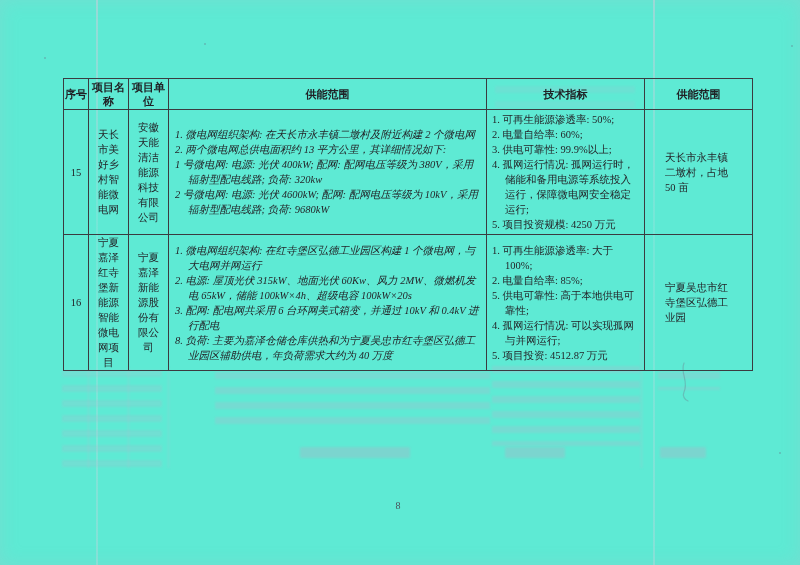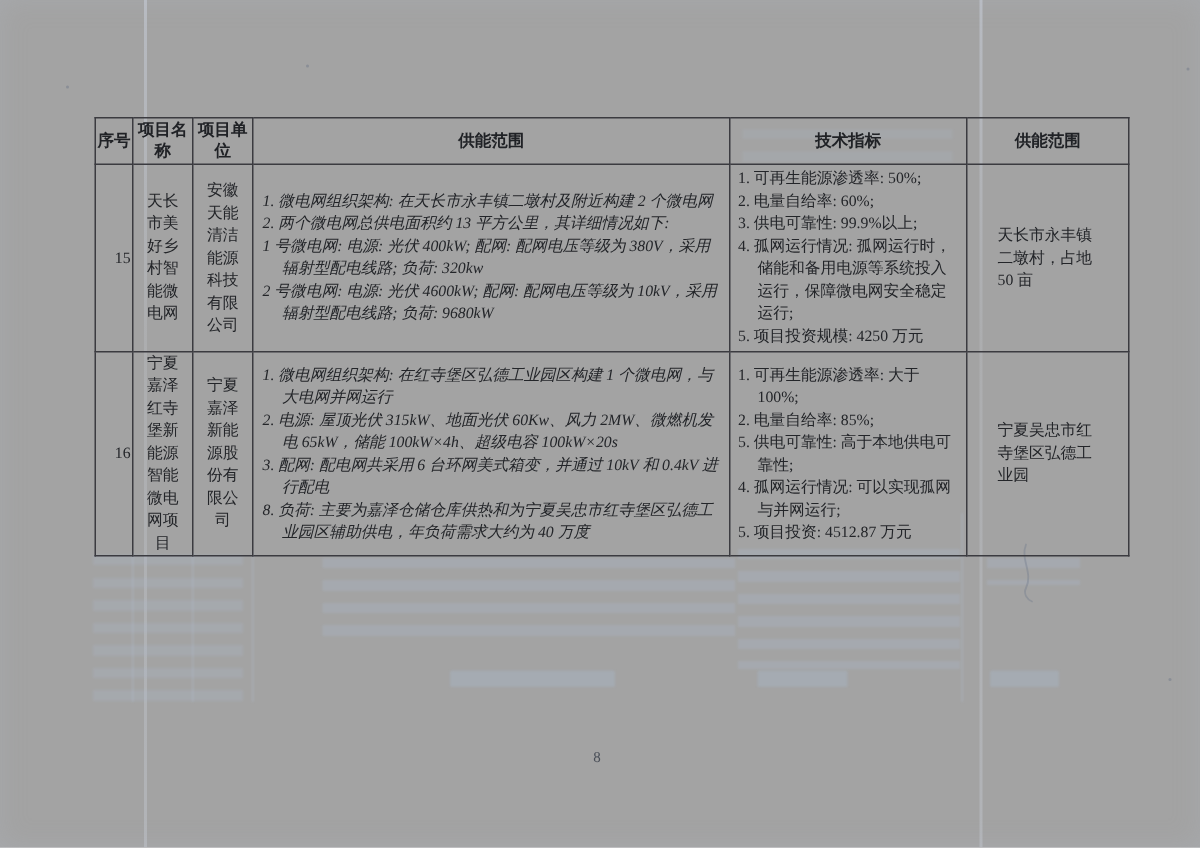--- a/index.html
+++ b/index.html
@@ -3,21 +3,21 @@
 <meta charset="utf-8">
 <style>
   html,body{margin:0;padding:0;}
   body{
     width:800px;height:565px;
     background:#eef0f2;
     font-family:"Liberation Serif", serif;
   }
   .page{
     position:relative;width:800px;height:565px;
-    background:#a3a3a3;
+    background:#5eead4;
     overflow:hidden;
     box-shadow:inset 0 0 18px rgba(180,188,200,0.25);
     color:#1f2124;
   }
   
   .fold{
     position:absolute;top:0;bottom:0;width:2px;z-index:1;
     background:linear-gradient(180deg, rgba(200,206,218,0.55), rgba(214,220,230,0.18) 40%, rgba(205,211,222,0.35));
   }
   .fold-a{left:96px;}
@@ -49,21 +49,21 @@
     text-align:center;vertical-align:middle;padding:1px 0;
     color:#202226;
   }
   table.doc td{
     font-size:10.5px;line-height:15px;vertical-align:middle;
     color:#232529;
   }
   tr.hdr{height:31px;}
   tr.r15{height:121px;}
   tr.r16{height:132px;}
-  .c-no{text-align:right;}
+  .c-no{text-align:center;}
   .c-name,.c-unit{text-align:center;padding:0 5px;word-break:break-all;}
   .c-content{padding:2px 6px;font-style:italic;}
   .c-tech{padding:2px 5px;font-family:Liberation Serif, serif;}
   .c-scope{padding:0 20px;}
   .li{padding-left:13px;text-indent:-13px;}
   .page-number{
     position:absolute;left:386px;top:500px;width:24px;z-index:2;
     text-align:center;font-size:10px;color:#4a4f58;
   }
 </style>

